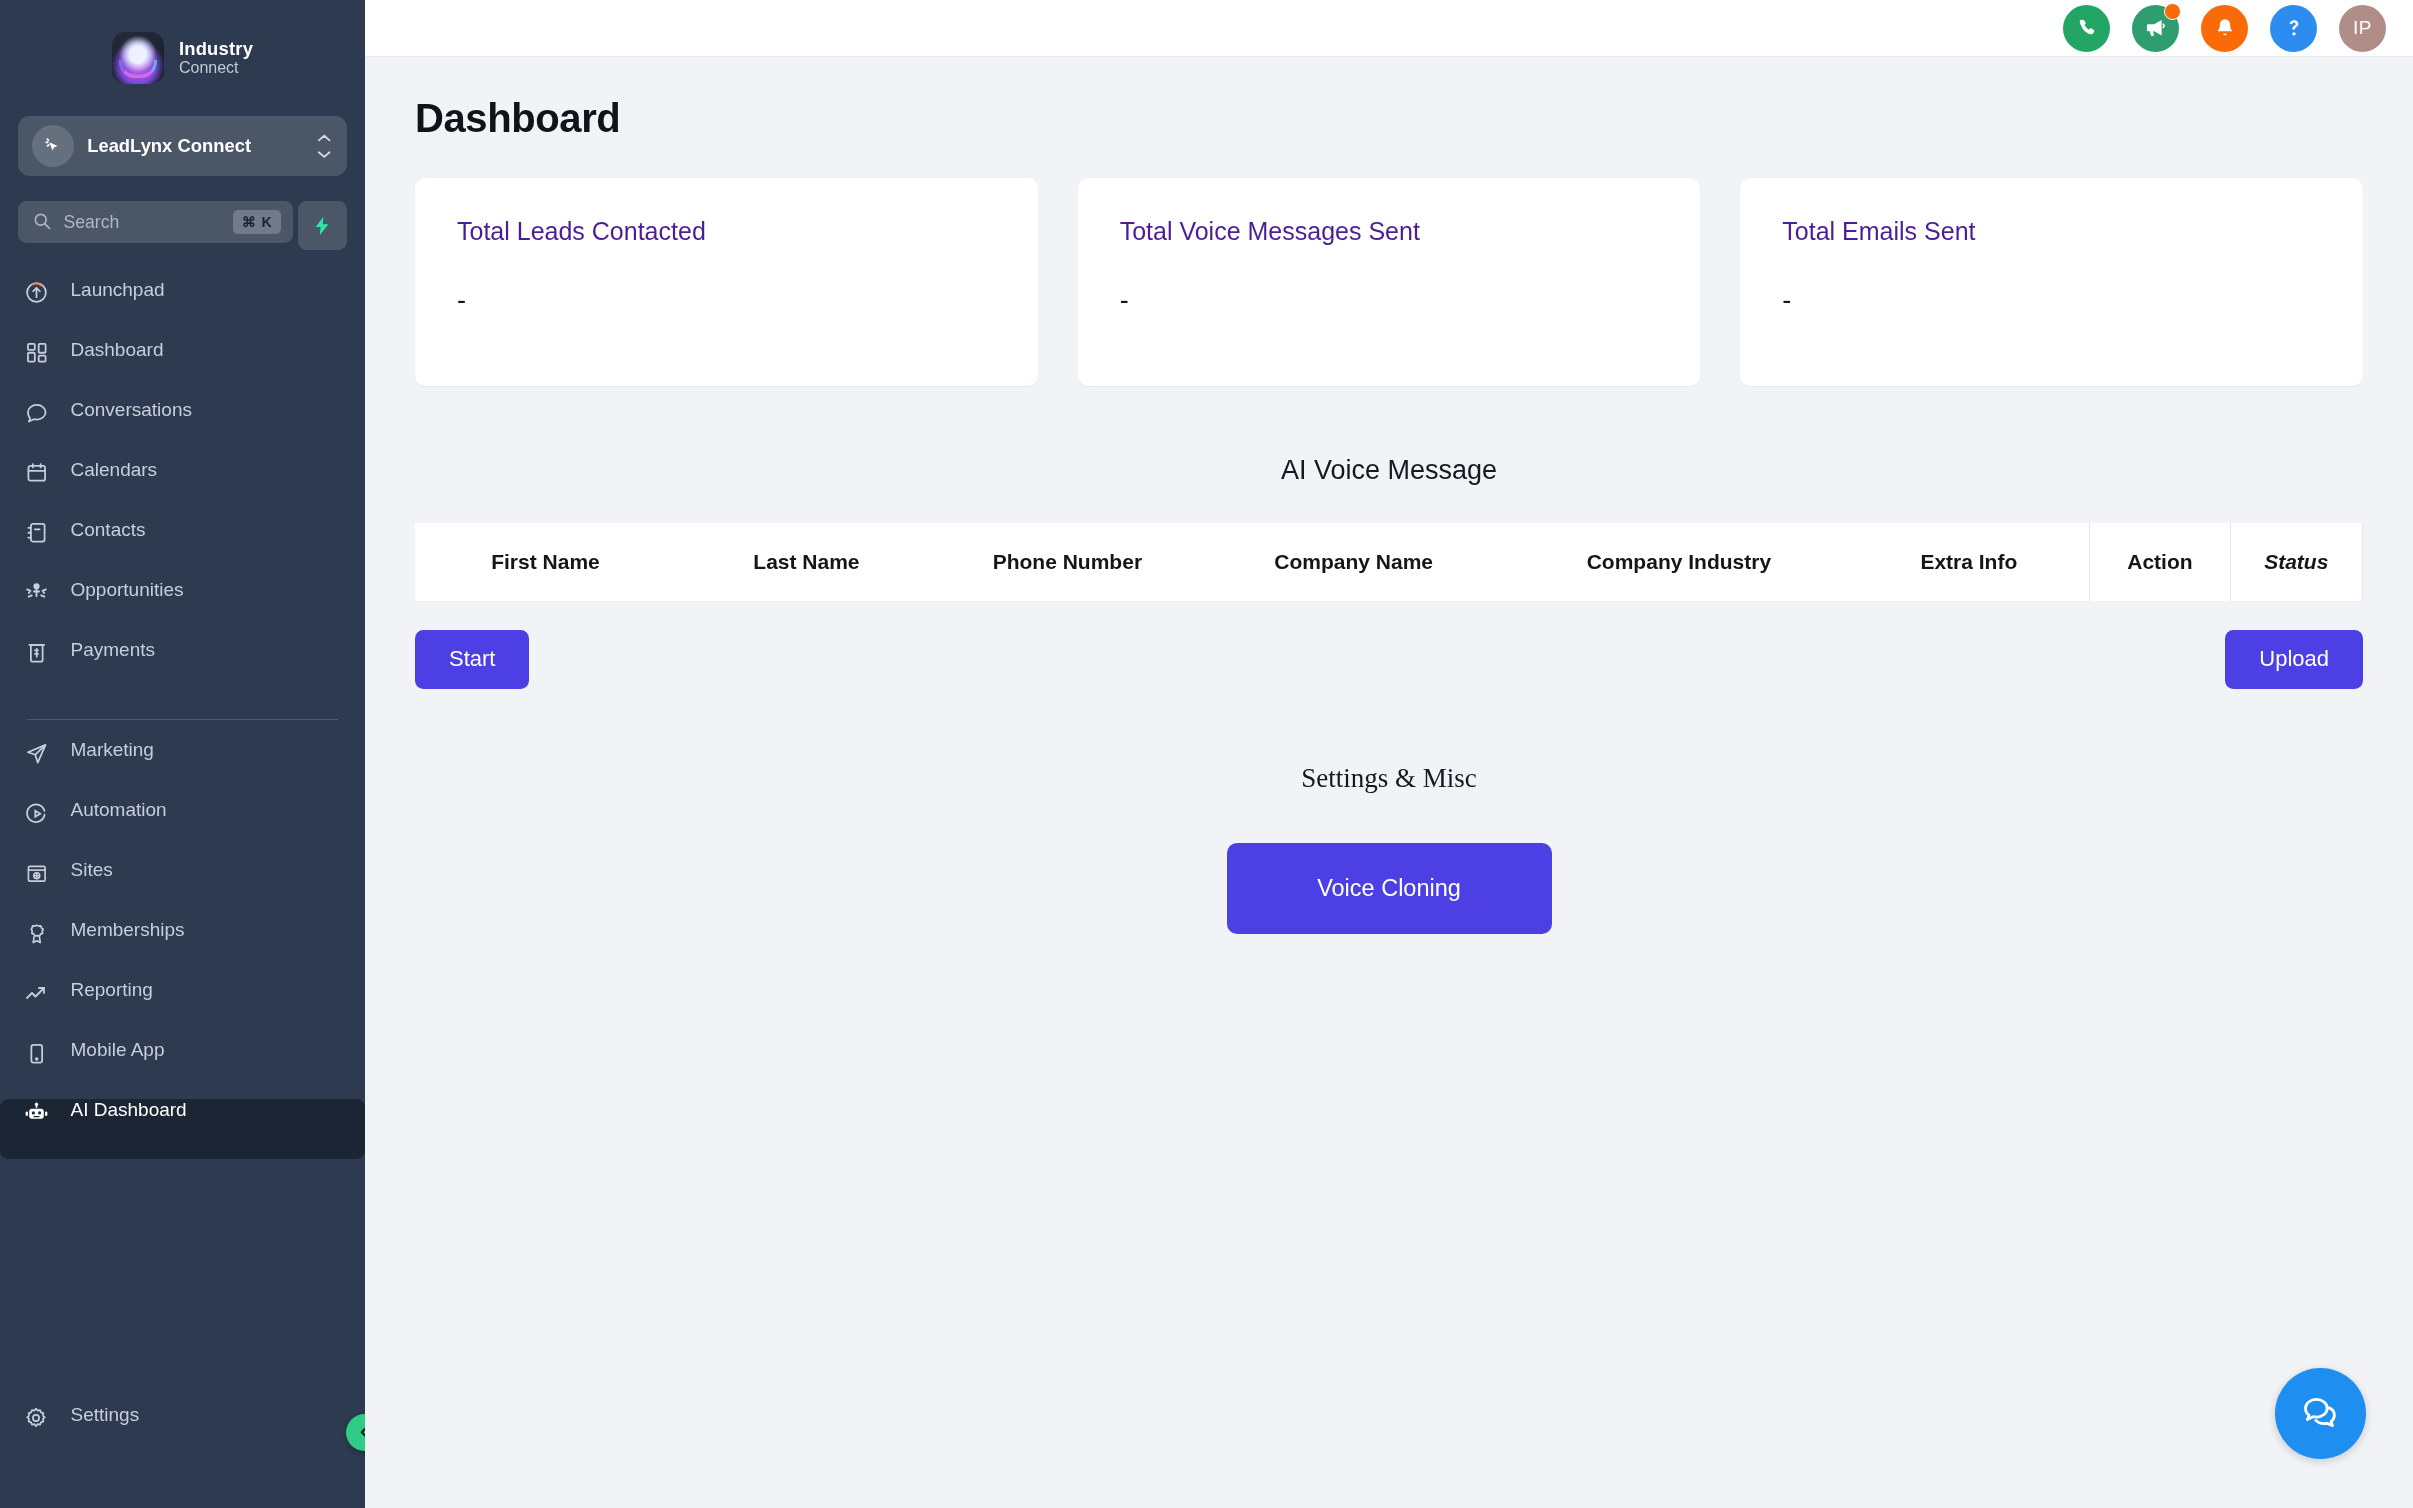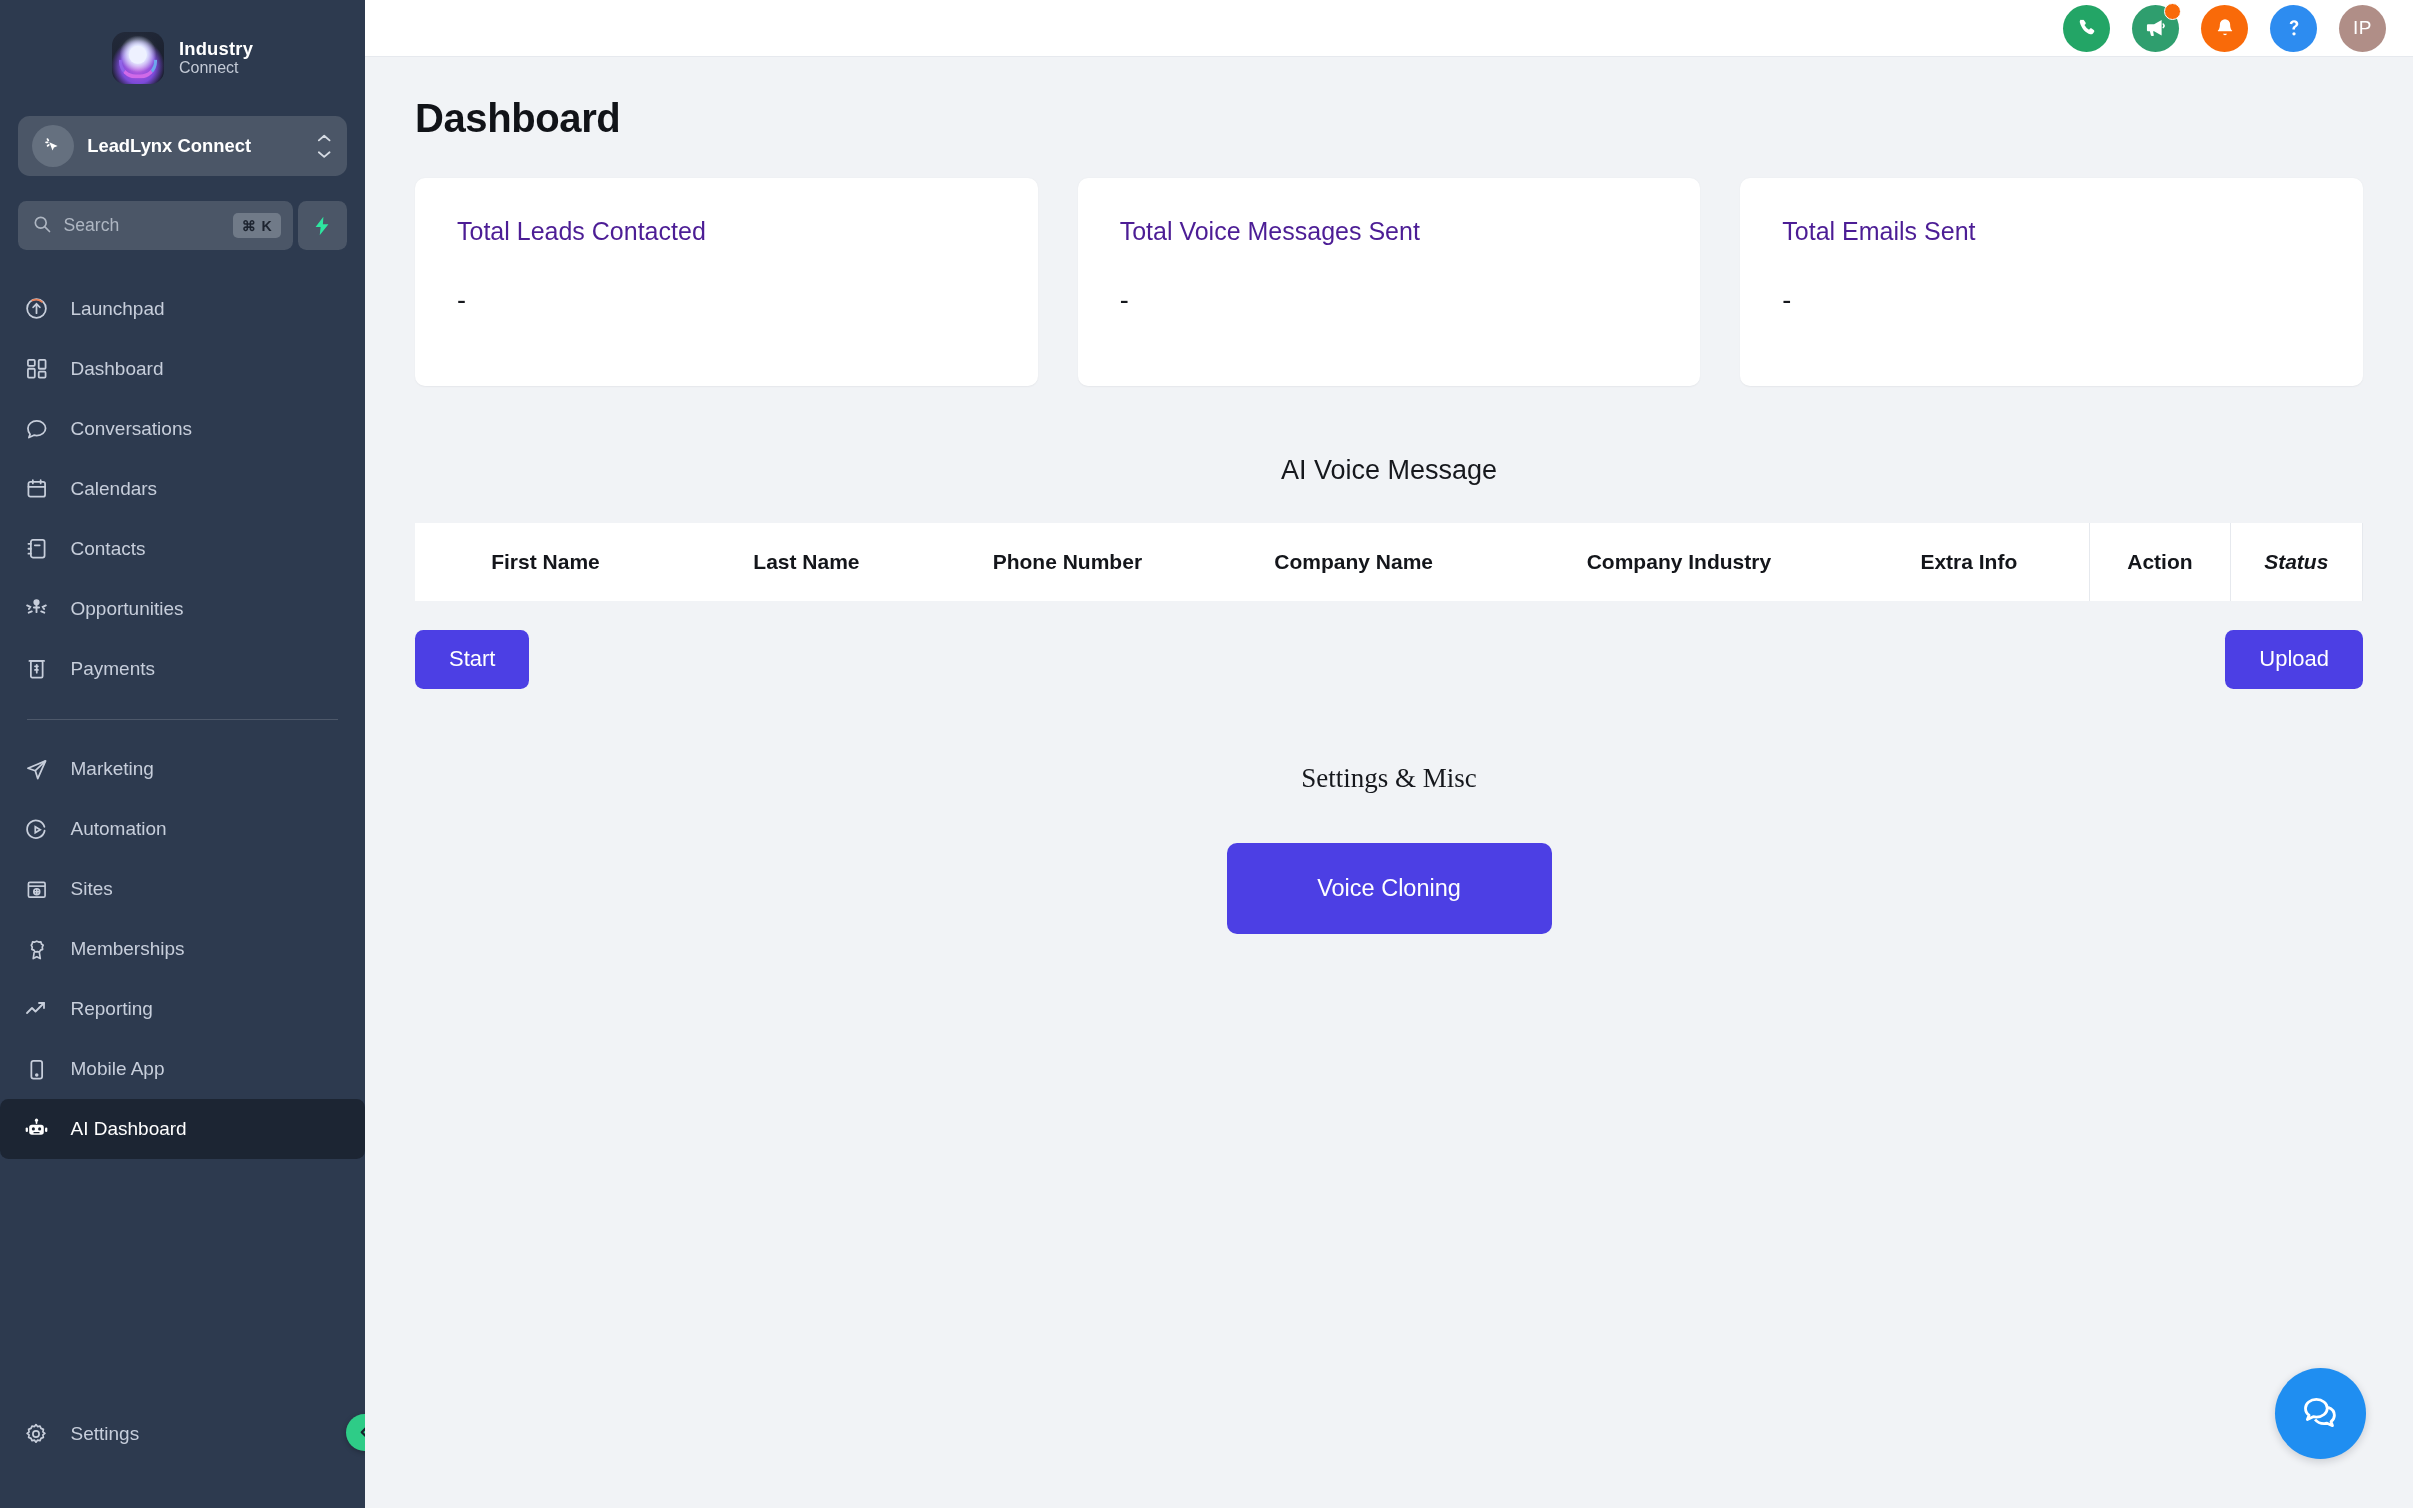--- a/index.html
+++ b/index.html
@@ -58,37 +58,37 @@
   .ws-avatar {
     width: 42px; height: 42px; border-radius: 50%;
     background: #65707f; flex: 0 0 42px;
     display: flex; align-items: center; justify-content: center;
   }
   .ws-name { color: #fff; font-size: 18.4px; font-weight: 600; flex: 1; }
   .ws-chev { display: flex; flex-direction: column; gap: 3.4px; color: #d6dbe3; }
 
   .searchrow { display: flex; gap: 5px; margin: 25px 18.4px 0 18.4px; }
   .searchbox {
-    flex: 1; height: 49px; border-radius: 8.4px;
+    flex: 1; height: 42px; border-radius: 8.4px;
     background: #4b5667;
     display: flex; align-items: center; padding: 0 11.7px 0 13.4px; gap: 11.7px;
   }
   .search-ph { color: #aeb6c2; font-size: 17.6px; flex: 1; }
   .kbd {
     background: #707a88; color: #1d2430; border-radius: 5px;
     font-size: 14.2px; padding: 4.2px 8.4px; font-weight: 600; letter-spacing: 0.8px;
   }
   .bolt-btn {
     width: 49px; height: 49px; border-radius: 8.4px; background: #4b5667;
     display: flex; align-items: center; justify-content: center;
   }
 
   .nav { margin-top: 28.5px; flex: 1; overflow: hidden; }
   .nav-item {
-    display: flex; align-items: center; gap: 20px;
+    display: flex; gap: 20px;
     height: 60px; padding: 0 22px; margin: 0 0 0 0;
     color: #c7cedb; font-size: 19px; cursor: pointer;
     border-radius: 8.4px;
   }
   .nav-item .ico { width: 28.5px; height: 28.5px; display: flex; align-items: center; justify-content: center; flex: 0 0 28.5px; }
   .nav-item.active { background: #1c2533; color: #ffffff; font-weight: 500; }
   .nav-divider { height: 0.8px; background: #4d586a; margin: 20px 27px; }
 
   .settings-wrap { padding: 0 0 44px 0; }
 

